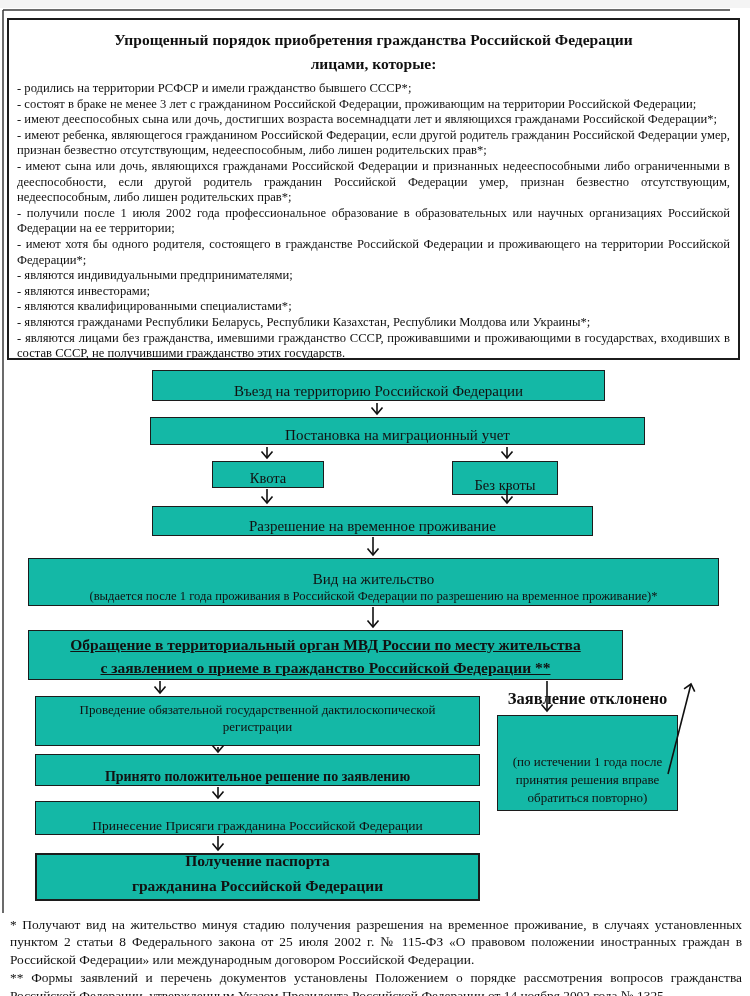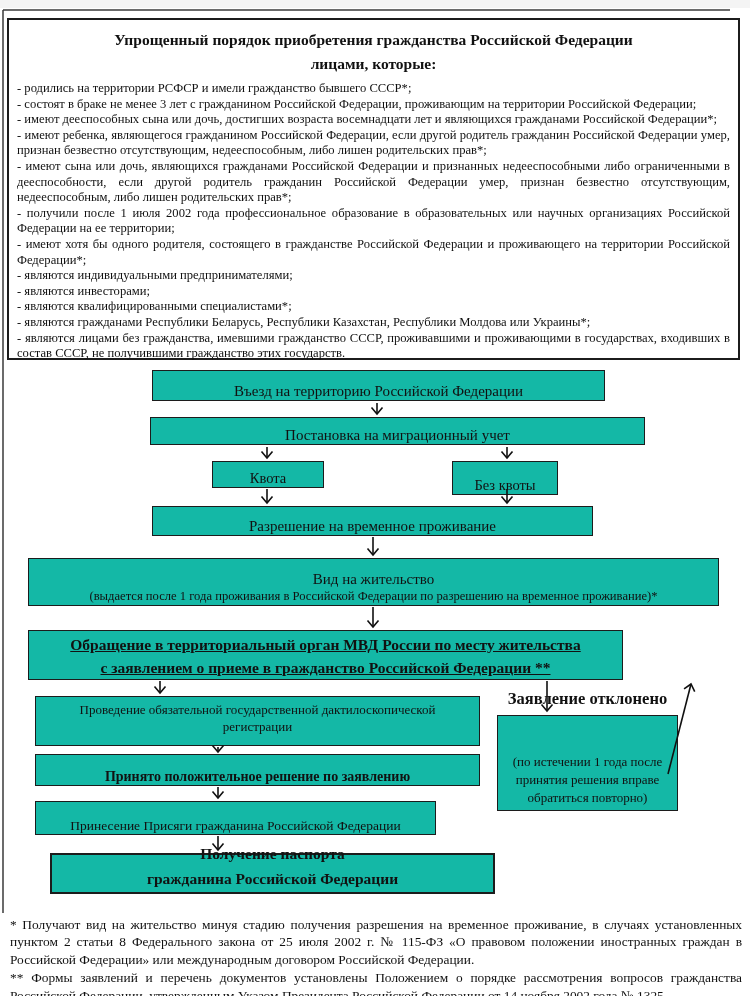--- a/index.html
+++ b/index.html
@@ -110,25 +110,25 @@
   </div>
 
   <div class="fbox" style="left:35px;top:688px;width:445px;height:50px;padding:9px 40px;">
     <span class="small-line">Проведение обязательной государственной дактилоскопической регистрации</span>
   </div>
 
   <div class="fbox" style="left:35px;top:746px;width:445px;height:32px;">
     <span class="bold" style="font-size:14px;">Принято положительное решение по заявлению</span>
   </div>
 
-  <div class="fbox" style="left:35px;top:793px;width:401px;height:34px;">
+  <div class="fbox" style="left:35px;top:793px;width:445px;height:34px;">
     <span style="font-size:13.5px;">Принесение Присяги гражданина Российской Федерации</span>
   </div>
 
-  <div class="fbox" style="left:50px;top:845px;width:445px;height:41px;border-width:2px;">
+  <div class="fbox" style="left:35px;top:845px;width:445px;height:48px;border-width:2px;">
     <span class="passport">Получение паспорта</span>
     <span class="passport">гражданина Российской Федерации</span>
   </div>
 
   <div class="fbox" style="left:497px;top:707px;width:181px;height:96px;padding:3px 6px;gap:44px;">
     <span class="rej-title">Заявление отклонено</span>
     <span class="rej-note">(по истечении 1 года после принятия решения вправе обратиться повторно)</span>
   </div>
 
   <svg class="overlay" viewBox="0 0 750 996">

